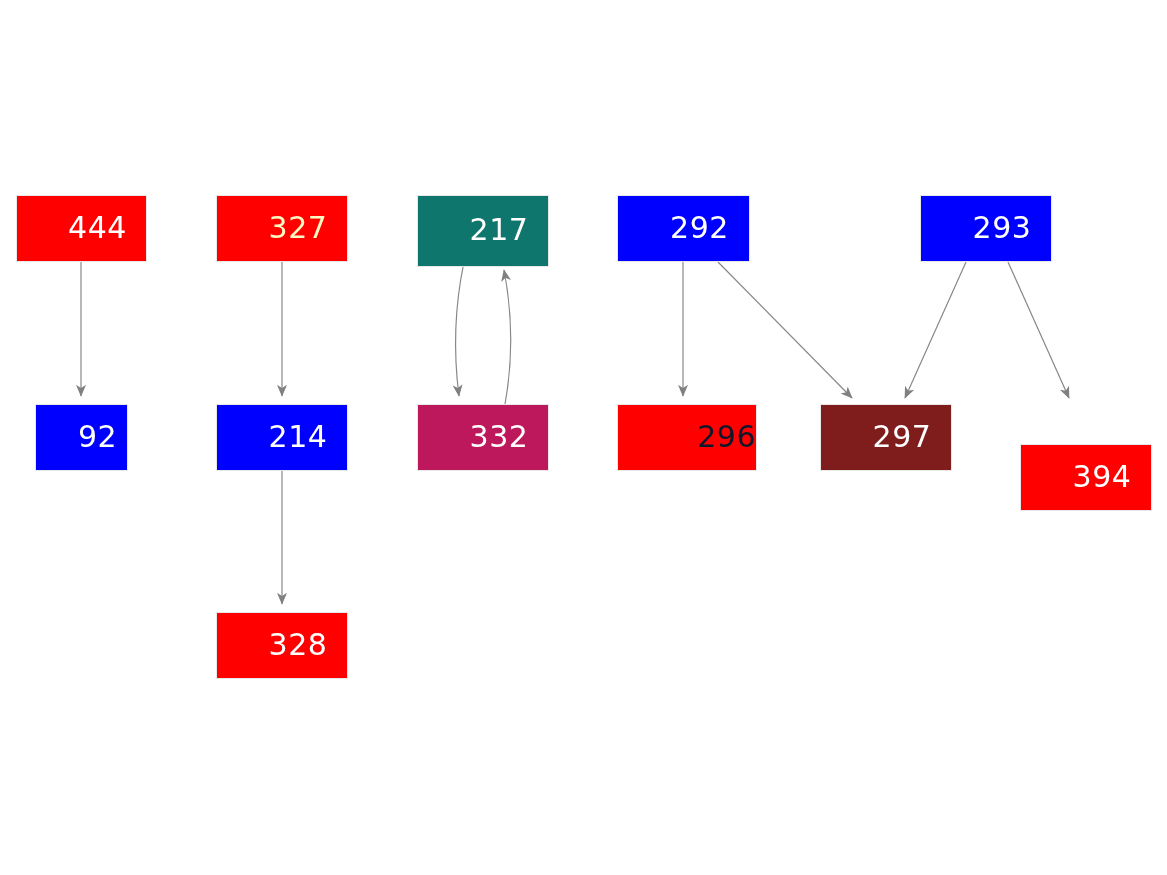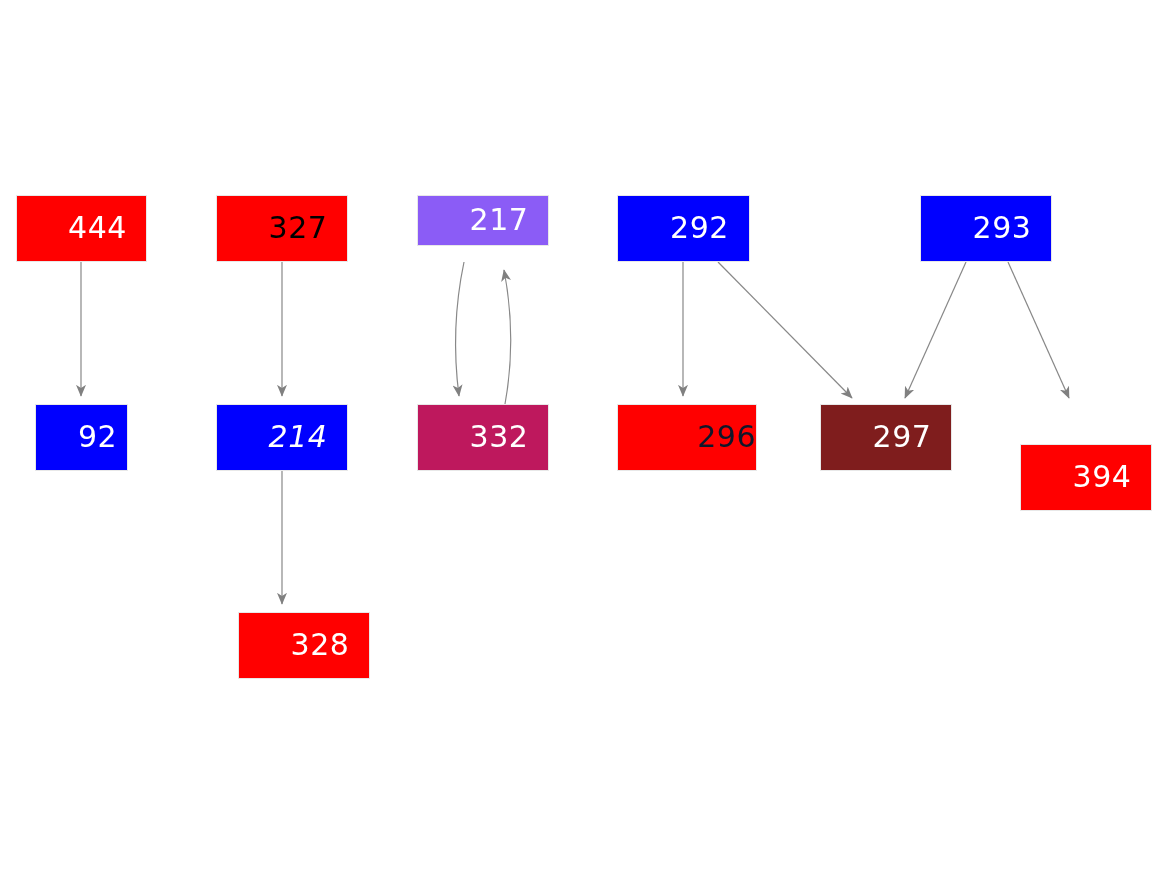--- a/index.html
+++ b/index.html
@@ -73,30 +73,30 @@
       </g>
   </svg>
 
   <div id="node-layer">
       <div class="node" style="left: 16px; top: 195px; width: 131px; height: 67px; background: rgb(255, 0, 0); border-color: rgb(232, 232, 232); color: rgb(255, 255, 255);">
         <span class="node-label">444</span>
       </div>
       <div class="node" style="left: 35px; top: 404px; width: 93px; height: 67px; background: rgb(0, 0, 255); border-color: rgb(232, 232, 232); color: rgb(255, 255, 255);">
         <span class="node-label">92</span>
       </div>
-      <div class="node" style="left: 216px; top: 195px; width: 132px; height: 67px; background: rgb(255, 0, 0); border-color: rgb(232, 232, 232); color: #000000; text-align: center;">
+      <div class="node" style="left: 216px; top: 195px; width: 132px; height: 67px; background: rgb(255, 0, 0); border-color: rgb(232, 232, 232); color: #fef9c3; text-align: center;">
         <span class="node-label">327</span>
       </div>
-      <div class="node" style="left: 216px; top: 404px; width: 132px; height: 67px; background: rgb(0, 0, 255); border-color: rgb(232, 232, 232); color: rgb(255, 255, 255); font-style: italic;">
+      <div class="node" style="left: 216px; top: 404px; width: 132px; height: 67px; background: rgb(0, 0, 255); border-color: rgb(232, 232, 232); color: rgb(255, 255, 255);">
         <span class="node-label">214</span>
       </div>
-      <div class="node" style="left: 216px; top: 612px; width: 132px; height: 67px; background: rgb(255, 0, 0); border-color: rgb(232, 232, 232); color: rgb(255, 255, 255); margin-left: 22px;">
+      <div class="node" style="left: 216px; top: 612px; width: 132px; height: 67px; background: rgb(255, 0, 0); border-color: rgb(232, 232, 232); color: rgb(255, 255, 255);">
         <span class="node-label">328</span>
       </div>
-      <div class="node" style="left: 417px; top: 195px; width: 132px; height: 51px; background: #8b5cf6; border-color: rgb(232, 232, 232); color: rgb(255, 255, 255);">
+      <div class="node" style="left: 417px; top: 195px; width: 132px; height: 72px; background: #0f766e; border-color: rgb(232, 232, 232); color: rgb(255, 255, 255);">
         <span class="node-label">217</span>
       </div>
       <div class="node" style="left: 417px; top: 404px; width: 132px; height: 67px; background: #be185d; border-color: rgb(232, 232, 232); color: rgb(255, 255, 255);">
         <span class="node-label">332</span>
       </div>
       <div class="node" style="left: 617px; top: 195px; width: 133px; height: 67px; background: rgb(0, 0, 255); border-color: rgb(232, 232, 232); color: rgb(255, 255, 255);">
         <span class="node-label">292</span>
       </div>
       <div class="node" style="left: 617px; top: 404px; width: 140px; height: 67px; background: rgb(255, 0, 0); border-color: rgb(232, 232, 232); color: #0f172a; justify-content: flex-end;">
         <span class="node-label">296</span>

